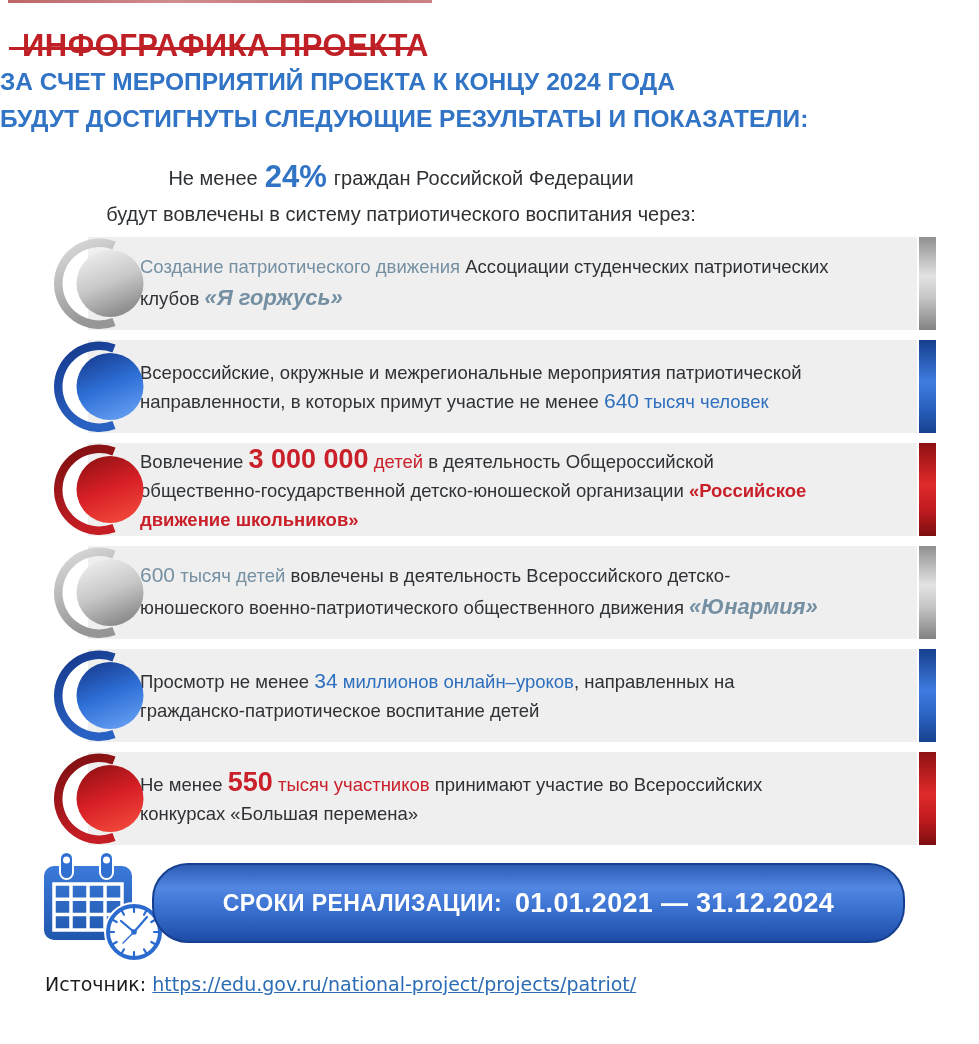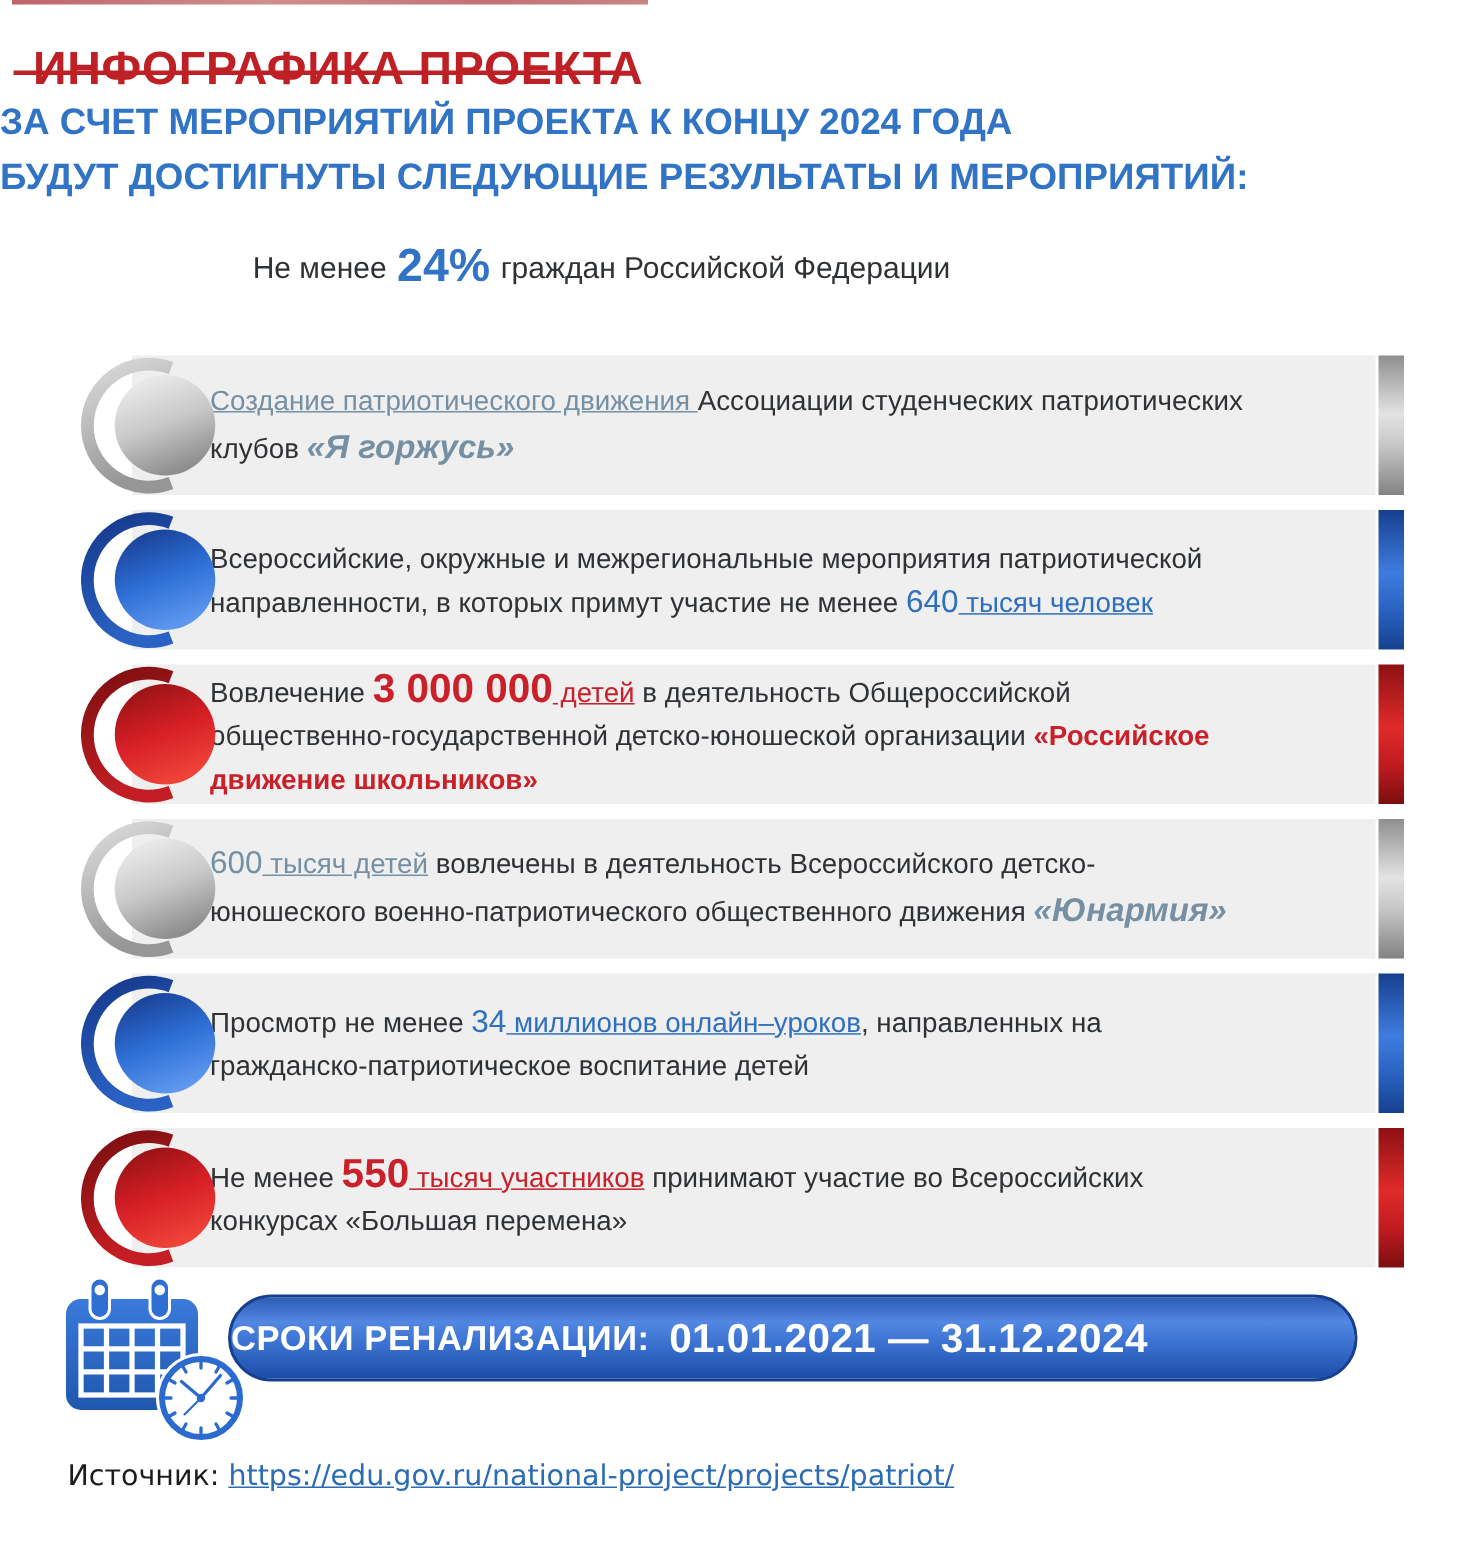--- a/index.html
+++ b/index.html
@@ -36,59 +36,60 @@
   .bar { position:absolute; right:0; top:0; bottom:0; width:17px; }
   .badge { position:absolute; left:-34px; top:0; width:92px; height:93px; }
   .row-text { position:absolute; left:52px; top:50%; transform:translateY(-50%);
     width:690px; margin:0; font-size:18.5px; line-height:1.58; color:#2f3235; }
 
   .c-silver { --ac:#7590a2; }
   .c-blue   { --ac:#2e6fbe; }
   .c-red    { --ac:#c9202a; }
 
   .seg-plain    { color:#2f3235; }
-  .seg-acc      { color:var(--ac);text-decoration:underline; }
+  .seg-acc      { color:var(--ac); }
   .seg-num      { color:var(--ac); font-size:27px; font-weight:700; line-height:1; }
   .seg-numlight { color:var(--ac); font-size:21px; font-weight:400; line-height:1; }
   .seg-name     { color:var(--ac); font-size:22px; font-weight:600;font-style:italic; }
   .seg-namebold { color:var(--ac); font-weight:700; }
 
   .c-silver .bar { background:linear-gradient(180deg,#8f8f8f 0%,#e3e3e3 42%,#c6c6c6 65%,#828282 100%); }
   .c-blue   .bar { background:linear-gradient(180deg,#173f8e 0%,#3f7ce0 45%,#2a62c0 72%,#16418f 100%); }
   .c-red    .bar { background:linear-gradient(180deg,#8e1113 0%,#e02a2a 45%,#c01b1f 72%,#7d0e10 100%); }
 
   
   .calendar { position:absolute; left:42px; top:850px; width:125px; height:112px; }
-  .pill { position:absolute; left:152px; top:863px; width:753px; height:58px; box-sizing:border-box;
+  .pill { position:absolute; left:152px; top:863px; width:753px; height:80px; box-sizing:border-box;
     border:2px solid #16408f; border-radius:36px;
     background:linear-gradient(180deg,#2e5cb4 0%,#5287e2 30%,#3a71d0 58%,#1d4ca8 100%);
-    display:flex; align-items:center; gap:13px; color:#ffffff; }
+    display:flex; align-items:center; justify-content:center; gap:13px; color:#ffffff; }
   .pill-label { font-size:23px; font-weight:700; letter-spacing:.4px; }
   .pill-dates { font-size:27px; font-weight:700; letter-spacing:.3px; }
 
   
   .source { position:absolute; left:45px; top:973px;
     font-family:"DejaVu Sans", sans-serif; font-size:19px; color:#1c1c1c; }
   .source a { color:#2b6cb4; text-decoration:underline; }
 </style>
 </head>
 <body>
 
 <div class="top-fragment"></div>
 
 <h1 class="kicker">ИНФОГРАФИКА ПРОЕКТА</h1>
 <div class="kicker-underline"></div>
 
 <div class="heading">
   <div>ЗА СЧЕТ МЕРОПРИЯТИЙ ПРОЕКТА К КОНЦУ 2024 ГОДА</div>
-  <div>БУДУТ ДОСТИГНУТЫ СЛЕДУЮЩИЕ РЕЗУЛЬТАТЫ И МЕРОПРИЯТИЙ:</div>
+  <div>БУДУТ ДОСТИГНУТЫ СЛЕДУЮЩИЕ РЕЗУЛЬТАТЫ И ПОКАЗАТЕЛИ:</div>
 </div>
 
 <div class="intro">
   <div><span>Не менее</span><span class="intro-value">24%</span><span>граждан Российской Федерации</span></div>
+  <div>будут вовлечены в систему патриотического воспитания через:</div>
 </div>
 
 <div class="rows" id="rows">
   <div class="row c-silver">
     <div class="panel">
       <p class="row-text"><span class="seg-acc">Создание патриотического движения </span><span class="seg-plain">Ассоциации студенческих патриотических клубов </span><span class="seg-name">«Я горжусь»</span></p>
     </div>
     <div class="bar"></div>
     <span class="badge"><svg width="92" height="93" viewBox="0 0 92 93">
           <defs>

